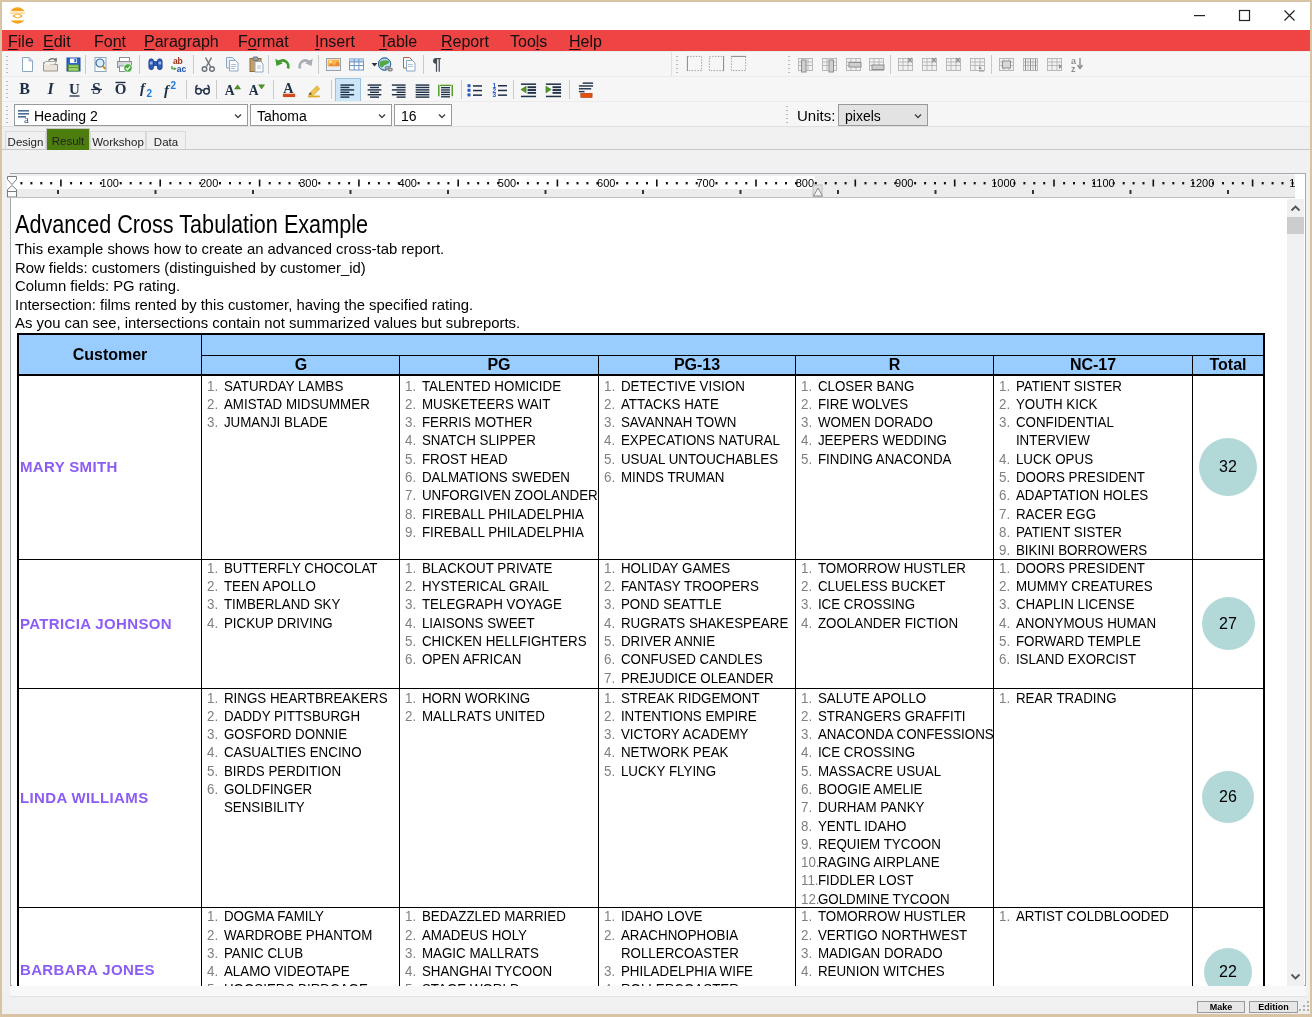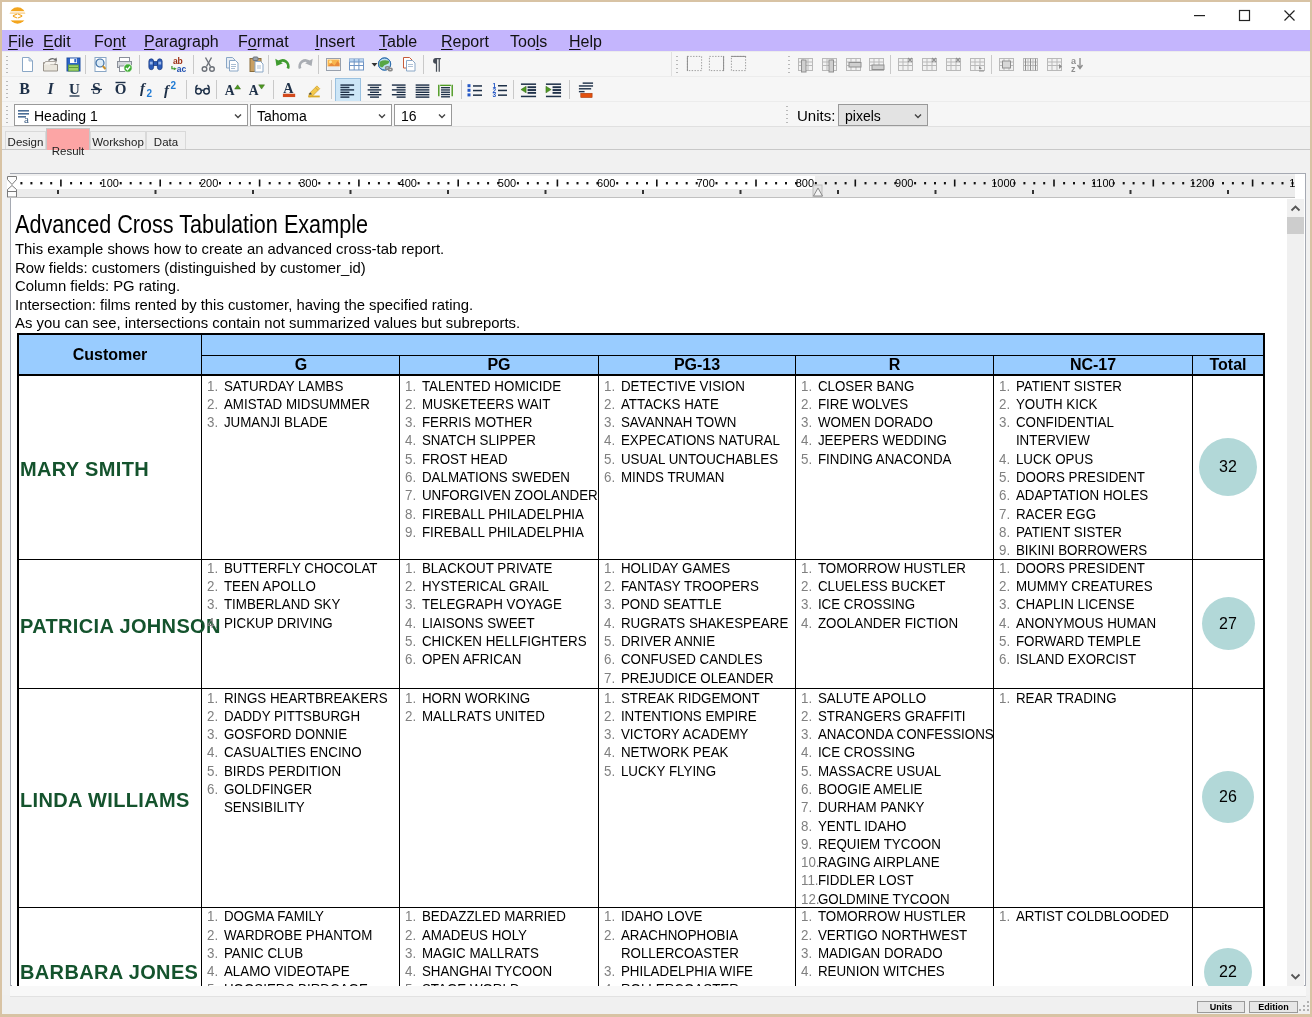--- a/index.html
+++ b/index.html
@@ -3,39 +3,39 @@
 *{margin:0;padding:0;box-sizing:border-box}
 html,body{width:1312px;height:1017px;overflow:hidden}
 body{font-family:"Liberation Sans",sans-serif;background:#fff;position:relative}
 #win{position:absolute;inset:0;background:#f0f0f0}#winbd{position:absolute;inset:0;border:2px solid #d8c3a4;border-bottom:3px solid #d8c3a4;z-index:99;pointer-events:none}
 
 #title{position:absolute;left:0;top:1px;width:100%;height:29px;background:#fff}
 #title .txt{position:absolute;left:30px;top:5px;font-size:16px;color:#000;letter-spacing:0.38px}
 #appicon{position:absolute;left:9px;top:6px;width:17px;height:17px}
 .winbtn{position:absolute;top:0;width:45px;height:29px;color:#222}
 
-#menu{position:absolute;left:0;top:30px;width:100%;height:21px;background:#c4b5fd;font-size:16px;color:#111}
+#menu{position:absolute;left:0;top:30px;width:100%;height:21px;background:#ef4444;font-size:16px;color:#111}
 #menu span{position:absolute;top:3px}
 #menu u{text-decoration:underline;text-underline-offset:2px}
 
 .tbrow{position:absolute;left:0;width:100%;background:#f6f6f6;border-top:1px solid #ececec}
 #tb1{top:51px;height:25px}
 #tb2{top:76px;height:25px}
 #tb3{top:101px;height:26px;border-bottom:1px solid #e0e0e0}
 .grip{position:absolute;top:4px;width:3px;height:17px;background-image:repeating-linear-gradient(180deg,#b9b9b9 0 1.5px,transparent 1.5px 4px);background-size:2px 100%;background-repeat:no-repeat}
 .tsep{position:absolute;top:3px;width:1px;height:19px;background:#c9c9c9}
 .ticon{position:absolute;top:4px;width:17px;height:17px}
 
 .combo{position:absolute;top:2px;height:22px;background:#fff;border:1px solid #999;font-size:14px;color:#000}
 .combo .cv{position:absolute;right:5px;top:7px;width:8px;height:8px}
 .chev{stroke:#444;stroke-width:1.4;fill:none}
 
 #tabbar{position:absolute;left:0;top:128px;width:100%;height:21px;background:#f0f0f0}
 .tab{position:absolute;top:3px;height:19px;border:1px solid #d9d9d9;border-bottom:none;background:#f0f0f0;font-size:11.5px;color:#222;text-align:center;padding-top:4px}
-.tab.active{top:0;height:22px;background:#fca5a5;border:1px solid #c8c8c8;border-bottom:none;z-index:3;padding-top:16px;font-size:11.5px}
+.tab.active{top:0;height:22px;background:#4d7c0f;border:1px solid #c8c8c8;border-bottom:none;z-index:3;padding-top:6px;font-size:11.5px}
 #tabpanel{position:absolute;left:0;top:149px;width:100%;height:846px;background:#f1f1f1;border-top:1px solid #c8c8c8}
 
 #mkrep{position:absolute;left:0;top:149px;width:100%;height:24px;background:#f8f8f8}
 #mkrep .lbl{position:absolute;left:30px;top:6px;font-size:11px;color:#000}
 
 #editor{position:absolute;left:10px;top:173px;width:1296px;height:813px;border:1px solid #a5a9b2;background:#fff}
 #doc{position:absolute;left:1px;top:25px;width:1276px;height:787px;background:#fff;overflow:hidden}
 #vscroll{position:absolute;right:1px;top:25px;width:17px;height:787px;background:#f0f0f0}
 #vthumb{position:absolute;left:0;top:18px;width:17px;height:17px;background:#cdcdcd}
 .varrow{position:absolute;left:3px;width:11px;height:11px}
@@ -45,21 +45,21 @@
 .sbtn{position:absolute;top:4px;height:12px;background:#e7e7e7;border:1px solid #9a9a9a;font-size:9px;font-weight:bold;text-align:center;color:#000;line-height:10px}
 
 #doc h1{font-size:25px;line-height:25px;font-weight:normal;color:#000;transform:scaleX(0.865);transform-origin:0 0;white-space:nowrap}
 .bodyln{font-size:15px;line-height:18.4px;color:#000;transform:scaleX(0.99);transform-origin:0 0;white-space:nowrap}
 
 #tbl{position:absolute;left:5px;top:134px;width:1248px;height:712px;border:2px solid #000}
 .gv{position:absolute;top:20px;width:1px;background:#000;height:calc(100% - 20px)}.gv.full{top:0;height:100%}
 .gh{position:absolute;left:0;width:100%;height:1px;background:#000}
 .hdr{position:absolute;background:#99ccff}
 .hlbl{position:absolute;font-weight:bold;font-size:16px;text-align:center;color:#000}
-.cname{position:absolute;font-weight:bold;font-size:20px;color:#14532d;white-space:nowrap;letter-spacing:0.35px}
+.cname{position:absolute;font-weight:bold;font-size:15px;color:#8b5cf6;white-space:nowrap;letter-spacing:0.35px}
 .cell{position:absolute;font-size:15px;line-height:18.3px;color:#000;transform:scaleX(0.89);transform-origin:0 0}
 .li{padding-left:19px;text-indent:-19px;white-space:nowrap}
 .n{display:inline-block;width:19px;text-indent:0;color:#808080}
 .badge{position:absolute;border-radius:50%;background:#b2d8d8;color:#000;display:flex;align-items:center;justify-content:center;font-size:16px}
 </style></head>
 <body>
 <div id="win">
     <div id="winbd"></div>
   <div id="title">
     <svg id="appicon" viewBox="0 0 17 17">
@@ -501,21 +501,21 @@
     <div class="grip" style="left:6px;top:4px"></div>
     <div class="combo" style="left:14px;width:234px">
       <svg style="position:absolute;left:3px;top:4px" width="15" height="14">
           <g fill="#4a6d96">
             <rect x="0" y="1" width="11" height="1.6"></rect>
             <rect x="0" y="4" width="11" height="1.6"></rect>
             <rect x="0" y="7" width="8" height="1.6"></rect>
           </g>
           <text x="6" y="13.5" font-size="11" fill="#3a5a80" font-family="Liberation Serif">a</text>
         </svg>
-      <span style="position:absolute;left:19px;top:3px">Heading 1</span>
+      <span style="position:absolute;left:19px;top:3px">Heading 2</span>
       <svg class="cv" viewBox="0 0 8 8">
           <path class="chev" d="M1 2.5 L4 5.5 L7 2.5"></path>
         </svg>
     </div>
     <div class="combo" style="left:250px;width:142px">
       <span style="position:absolute;left:6px;top:3px">Tahoma</span>
       <svg class="cv" viewBox="0 0 8 8">
           <path class="chev" d="M1 2.5 L4 5.5 L7 2.5"></path>
         </svg>
     </div>
@@ -890,21 +890,21 @@
           <path d="M1.5 7.5 L5.5 3.5 L9.5 7.5" fill="none" stroke="#555" stroke-width="1.8"></path>
         </svg>
     <div id="vthumb"></div>
     <svg class="varrow" style="bottom:4px" viewBox="0 0 11 11">
           <path d="M1.5 3.5 L5.5 7.5 L9.5 3.5" fill="none" stroke="#555" stroke-width="1.8"></path>
         </svg>
   </div>
   </div>
   <div id="hstrip"></div>
   <div id="status">
-    <div class="sbtn" style="left:1197px;width:48px">Units</div>
+    <div class="sbtn" style="left:1197px;width:48px">Make</div>
     <div class="sbtn" style="left:1249px;width:49px">Edition</div>
     <svg style="position:absolute;right:2px;top:4px" width="11" height="11">
         <g fill="#b0b0b0">
           <rect x="8" y="0" width="2" height="2"></rect>
           <rect x="8" y="4" width="2" height="2"></rect>
           <rect x="8" y="8" width="2" height="2"></rect>
           <rect x="4" y="4" width="2" height="2"></rect>
           <rect x="4" y="8" width="2" height="2"></rect>
           <rect x="0" y="8" width="2" height="2"></rect>
         </g>

